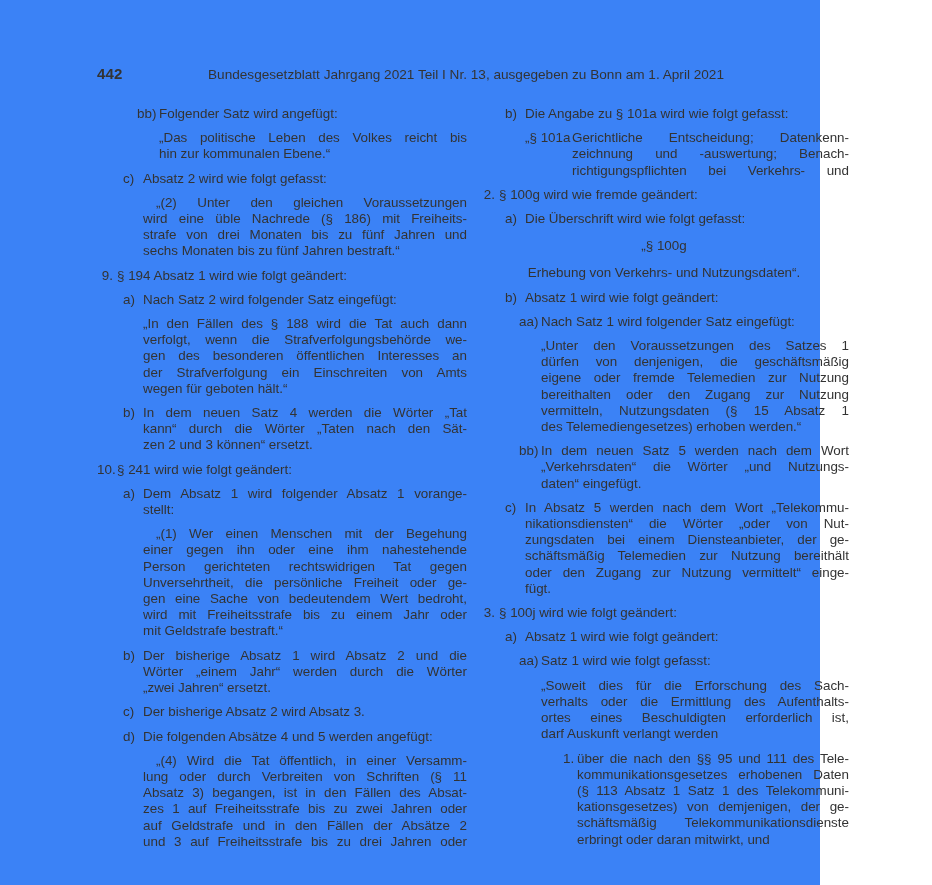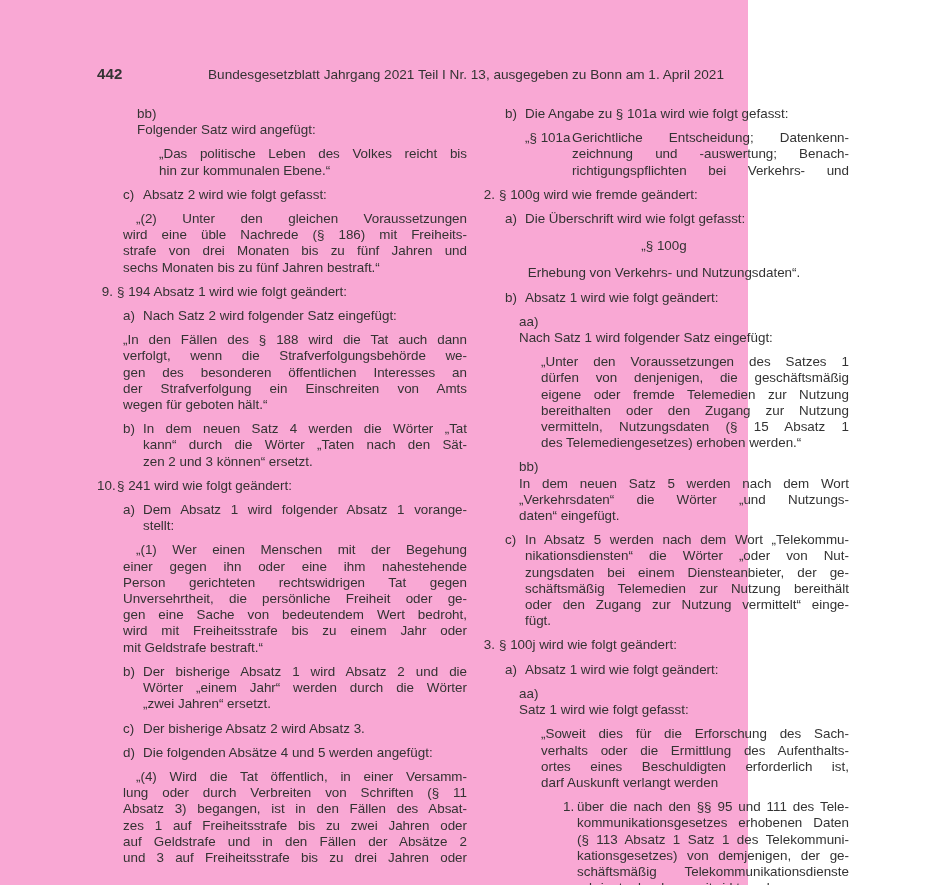--- a/index.html
+++ b/index.html
@@ -3,21 +3,21 @@
 <meta charset="utf-8">
 <style>
   html,body { margin:0; padding:0; }
   body {
     width:932px; height:885px;
     background:#ffffff;
     font-family:"Liberation Sans", sans-serif;
     color:#333333;
     overflow:hidden;
   }
-  .page { position:relative; width:748px; height:885px; background:#f9a8d4; }
+  .page { position:relative; width:820px; height:885px; background:#3b82f6; }
 
   
   .header { position:absolute; top:65px; left:0; width:932px; height:20px; }
   .page-number {
     position:absolute; left:97px; top:0;
     font-size:15px; font-weight:bold; letter-spacing:0.2px;
   }
   .header-title {
     position:absolute; left:0; top:1.5px; width:932px;
     text-align:center; font-size:13.6px;
@@ -33,27 +33,27 @@
   .lbl { flex:0 0 auto; }
   .bd  { flex:1 1 auto; min-width:0; }
 
   .ln { text-align:justify; text-align-last:justify; }
   .ln.last { text-align-last:left; }
   .ln.q1 { padding-left:13px; }   
 
   .t-num > .lbl     { width:16px; margin-right:4px; text-align:right; }
   .t-letter         { margin-left:26px; }
   .t-letter > .lbl  { width:20px; }
-  .t-dletter        { margin-left:40px;flex-direction:column; }
+  .t-dletter        { margin-left:40px; }
   .t-dletter > .lbl { width:22px; }
   .t-num2           { margin-left:84px; }
   .t-num2 > .lbl    { width:14px; }
 
   .t-quote.in-letter,
-  .t-quote-indent.in-letter  { margin-left:26px; }
+  .t-quote-indent.in-letter  { margin-left:46px; }
   .t-quote.in-dletter,
   .t-quote-indent.in-dletter { margin-left:62px; }
 
   .t-section-entry        { margin-left:46px; }
   .t-section-entry > .lbl { width:47px; }
 
   .t-center { display:block; margin-left:0; margin-top:11px; margin-bottom:3px; }
   .t-center .ln { text-align:center; text-align-last:center; }
 </style>
 </head>

